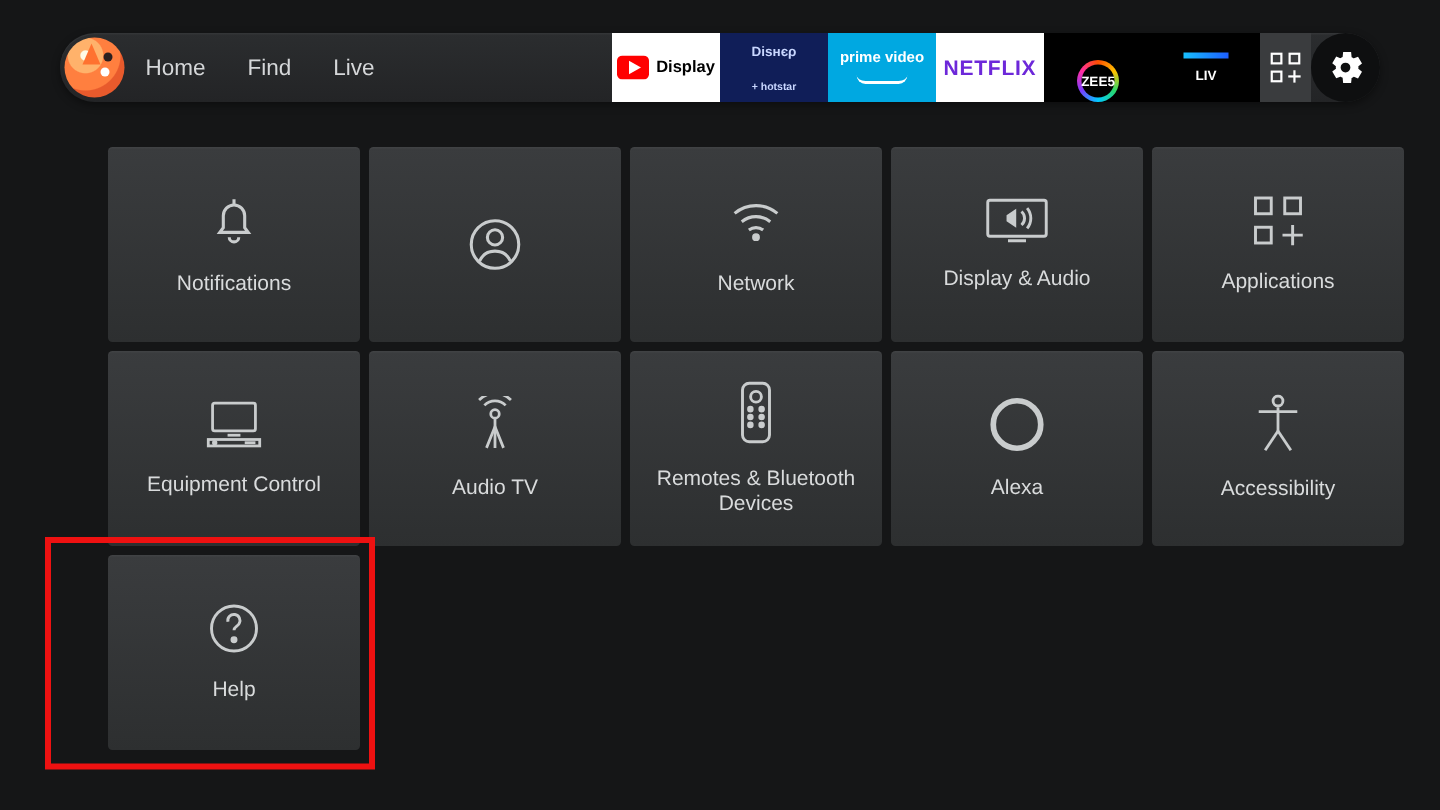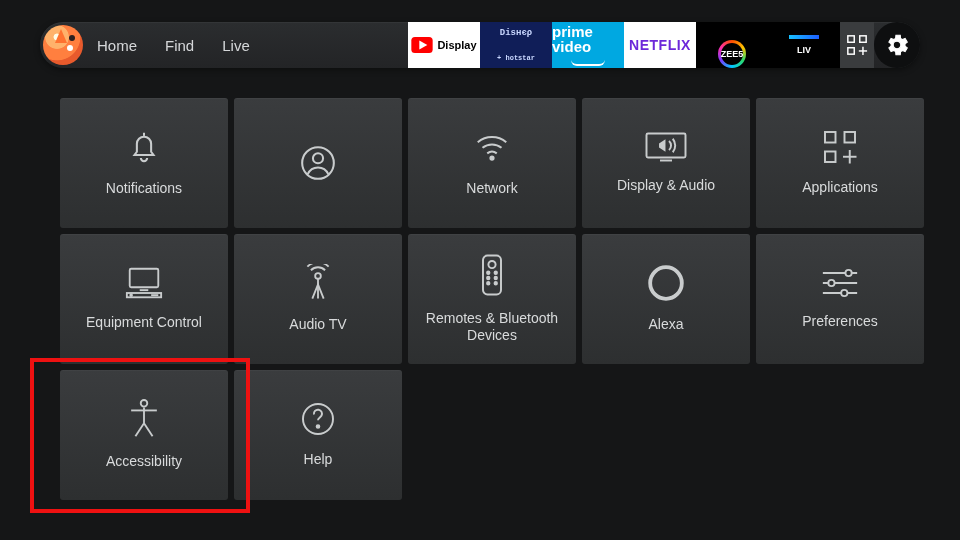--- a/index.html
+++ b/index.html
@@ -8,37 +8,37 @@
   .topbar { position: absolute; left: 40px; top: 22px; width: 880px; height: 46px; display: flex; align-items: center; background: linear-gradient(#2b2d2f,#232426); border-radius: 23px; box-shadow: 0 1px 0 rgba(255,255,255,.04) inset, 0 2px 6px rgba(0,0,0,.4); }
   .avatar { width: 40px; height: 40px; border-radius: 50%; margin: 0 14px 0 3px; background: radial-gradient(circle at 35% 30%, #fffbe6 0 8%, #ffb26b 10% 30%, #ff7f3f 32% 60%, #e85a2c 62% 100%); position: relative; overflow: hidden; }
   .avatar::before { content:""; position:absolute; left:12px; top:4px; width:0; height:0; border-left:6px solid transparent; border-right:6px solid transparent; border-bottom:14px solid #ff7230; }
   .avatar::after { content:""; position:absolute; right:8px; top:10px; width:6px; height:6px; background:#2a2020; border-radius:50%; box-shadow:-2px 10px 0 0 #fff; }
   .nav { display:flex; gap:28px; margin-right:auto;text-align:right; }
   .nav-item { font-size:15px; color:#d5d7d9; cursor:pointer; }
   .tiles { display:flex; height:100%; align-items:center; }
   .tile { width:72px; height:46px; display:flex; align-items:center; justify-content:center; font-weight:700; font-size:13px; gap:4px; }
   .yt   { background:#fff; color:#000; }
   .yt svg { display:block; }
-  .dh   { background:#101e58; color:#c9d7ff; flex-direction:column; font-size:9px; font-weight:600; gap:16px;font-family:Liberation Mono, monospace; }
+  .dh   { background:#101e58; color:#c9d7ff; flex-direction:column; font-size:9px; font-weight:600; gap:16px; }
   .dh .plus{font-size:7px;}
-  .pv   { background:#00a8e1; color:#fff; flex-direction:column; font-size:15px; line-height:1; font-weight:600;align-items:center; }
+  .pv   { background:#00a8e1; color:#fff; flex-direction:column; font-size:10px; line-height:1; font-weight:600;align-items:center; }
   .pv .smile{width:34px;height:6px;border-bottom:2px solid #fff;border-radius:0 0 20px 20px;margin-top:2px;}
   .nf   { background:#fff; color:#6d28d9; font-family:Impact,Arial Black,sans-serif; letter-spacing:.5px; font-size:14px;}
   .zee  { background:#000; position:relative;align-items:flex-end; }
   .zee .ring{width:28px;height:28px;border-radius:50%;background:conic-gradient(#ff4e00,#ffc400,#2bd96b,#00c8ff,#7a3cff,#ff2ea6,#ff4e00);display:flex;align-items:center;justify-content:center;}
   .zee .ring span{width:22px;height:22px;border-radius:50%;background:#000;color:#fff;font-size:9px;display:flex;align-items:center;justify-content:center;}
   .liv  { background:#000; flex-direction:column; }
   .liv .bar{width:30px;height:4px;background:linear-gradient(90deg,#17c0ff,#1d5eff);margin-bottom:2px;}
   .liv span{color:#fff;font-size:9px;}
   .apps-ico { width:34px; height:46px; background:#3a3c3e; display:flex; align-items:center; justify-content:center; }
   .gear-wrap { width:46px; height:46px; background:#0e0f10; border-radius:50%; display:flex; align-items:center; justify-content:center; margin-left:0; }
   .gear-wrap svg, .apps-ico svg { stroke:#fff; }
 
   
-  .grid { position:absolute; left:60px; top:98px; display:grid; grid-template-columns:repeat(5,168px); grid-auto-rows:130px; gap:6px; }
+  .grid { position:absolute; left:72px; top:98px; display:grid; grid-template-columns:repeat(5,168px); grid-auto-rows:130px; gap:6px; }
   .card { background:linear-gradient(#3a3c3e,#2d2f30); border-radius:3px; display:flex; flex-direction:column; align-items:center; justify-content:center; gap:14px; cursor:pointer; box-shadow:0 1px 0 rgba(255,255,255,.03) inset; }
   .card .lbl { font-size:14px; color:#d9dbdc; text-align:center; line-height:1.25; padding:0 10px; }
   .card svg { stroke:#c9cccd; fill:none; stroke-width:1.3; }
   .card.selected { background:linear-gradient(#4b4d4f,#3b3d3e); outline:3px solid #e8e6d8; outline-offset:-2px; }
   .card.selected .lbl { color:#fff; }
   .card.selected svg { stroke:#fff; }
 
   .highlight-box { position:absolute; border:4px solid #e11; pointer-events:none; }
 </style>
 </head>
@@ -183,31 +183,20 @@
     <span class="lbl">Remotes &amp; Bluetooth Devices</span>
   </div>
 
   <div class="card">
     <svg width="38" height="38" viewBox="0 0 24 24">
         <circle cx="12" cy="12" r="10" stroke-width="2.4"></circle>
       </svg>
     <span class="lbl">Alexa</span>
   </div>
 
-  <div class="card">
-    <svg width="40" height="32" viewBox="0 0 28 22">
-        <line x1="2" y1="4" x2="26" y2="4"></line>
-        <circle cx="20" cy="4" r="2.2" fill="#2d2f30"></circle>
-        <line x1="2" y1="11" x2="26" y2="11"></line>
-        <circle cx="8" cy="11" r="2.2" fill="#2d2f30"></circle>
-        <line x1="2" y1="18" x2="26" y2="18"></line>
-        <circle cx="17" cy="18" r="2.2" fill="#2d2f30"></circle>
-      </svg>
-    <span class="lbl">Preferences</span>
-  </div>
 
 
   <div class="card">
     <svg width="34" height="40" viewBox="0 0 22 28">
         <circle cx="11" cy="3" r="2.3"></circle>
         <line x1="2" y1="8" x2="20" y2="8"></line>
         <line x1="11" y1="6" x2="11" y2="17"></line>
         <line x1="11" y1="17" x2="5" y2="26"></line>
         <line x1="11" y1="17" x2="17" y2="26"></line>
       </svg>

